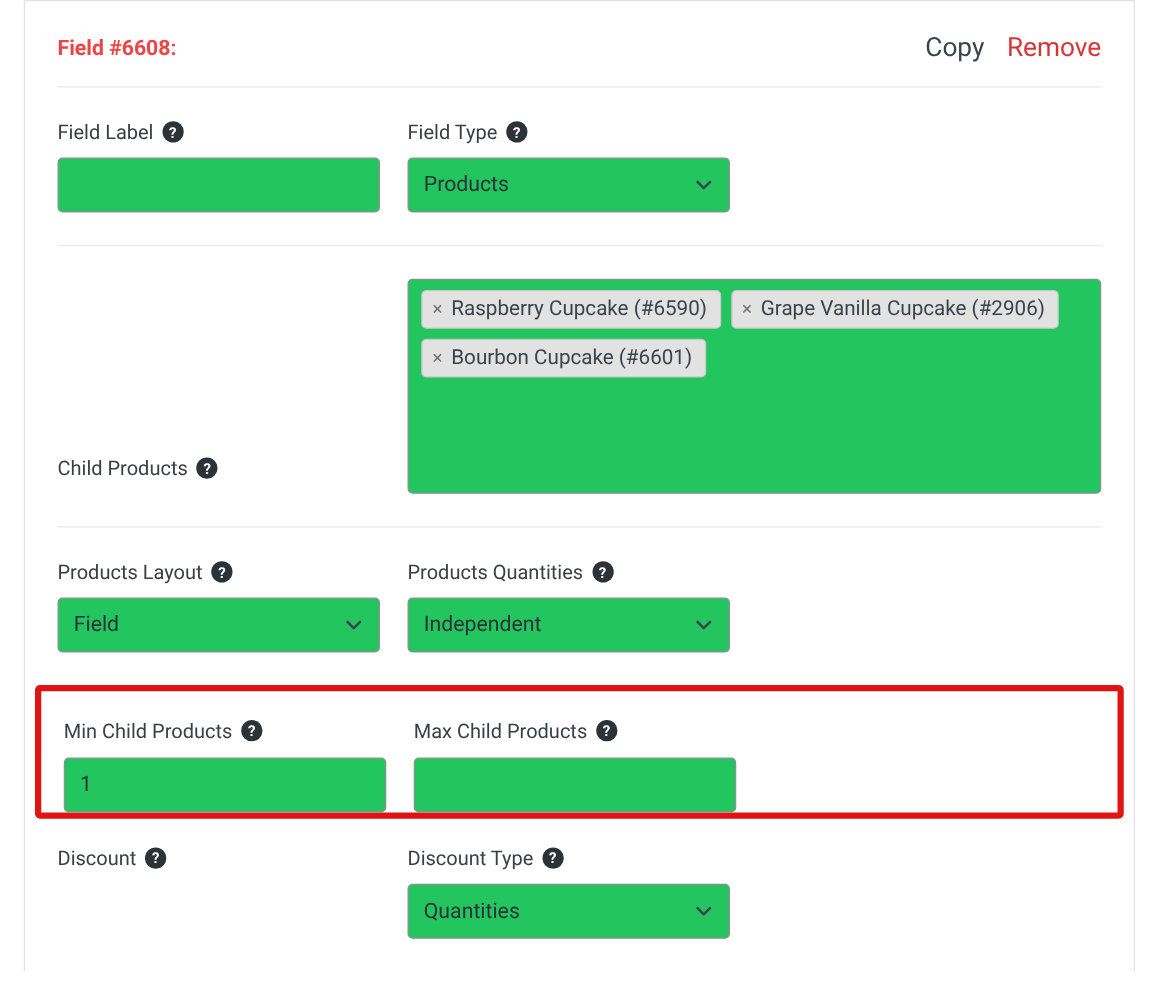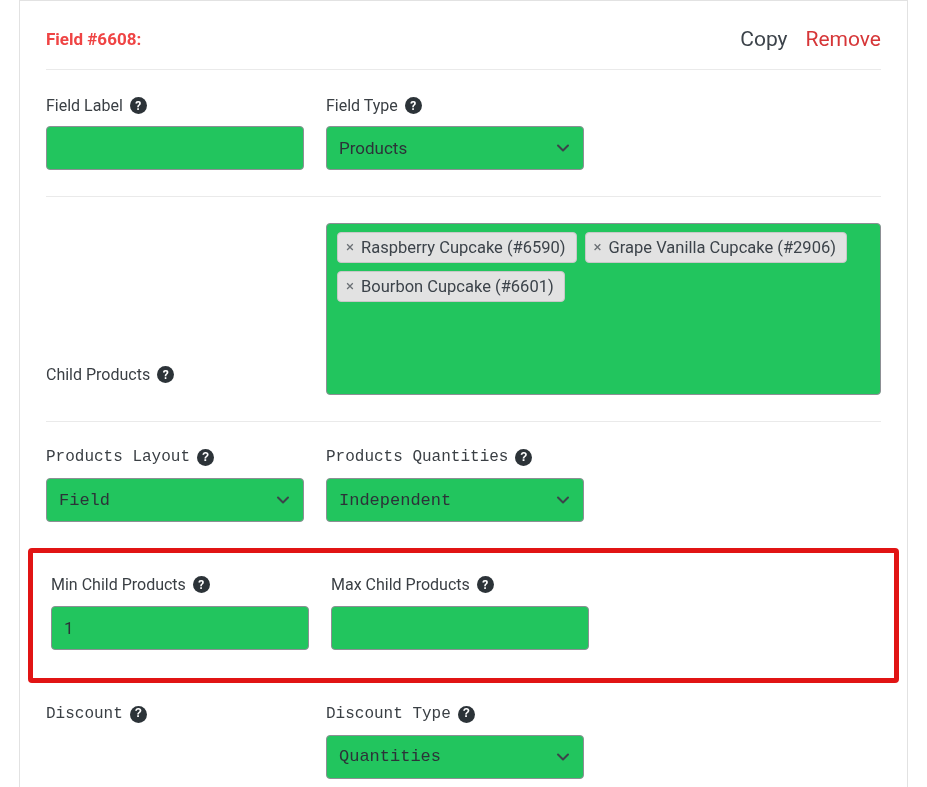--- a/index.html
+++ b/index.html
@@ -36,21 +36,21 @@
     font-size: 21px;
   }
   .action-copy { color: #3c434a; cursor: pointer; }
   .action-remove { color: #d63638; cursor: pointer; }
   .row {
     display: flex;
     gap: 22px;
     padding: 26px 0;
     border-bottom: 1px solid #eaeaea;
   }
-  .row.no-border { border-bottom: none; font-family: Liberation Mono, monospace; }
+  .row.no-border { border-bottom: none; }
   .col { width: 258px; }
   .col-wide { flex: 1; }
   .row-products { align-items: flex-end; }
   .field-label {
     display: flex;
     align-items: center;
     gap: 7px;
     color: #3a3f44;
     font-size: 16px;
     margin-bottom: 11px;
@@ -123,21 +123,21 @@
   .tag-x {
     color: #6a6f74;
     font-size: 15px;
     cursor: pointer;
     line-height: 1;
   }
   .highlight-box {
     border: 5px solid #e11414;
     border-radius: 4px;
     margin: 0 -18px;
-    padding: 22px 18px 28px 18px;
+    padding: 22px 18px 0 18px;
   }
   .highlight-row {
     display: flex;
     gap: 22px;
   }
 </style>
 </head>
 <body>
 
 <div class="panel">

